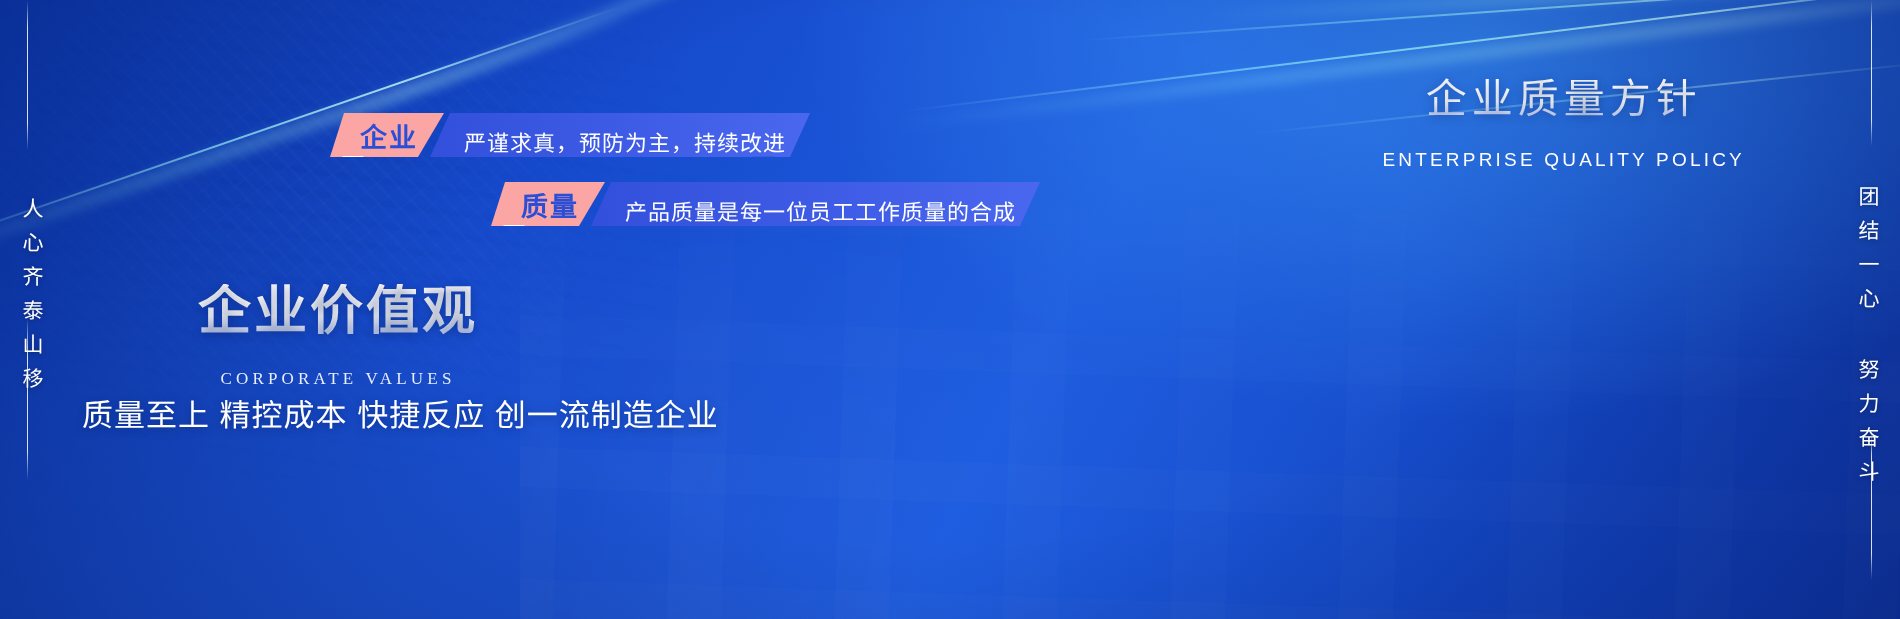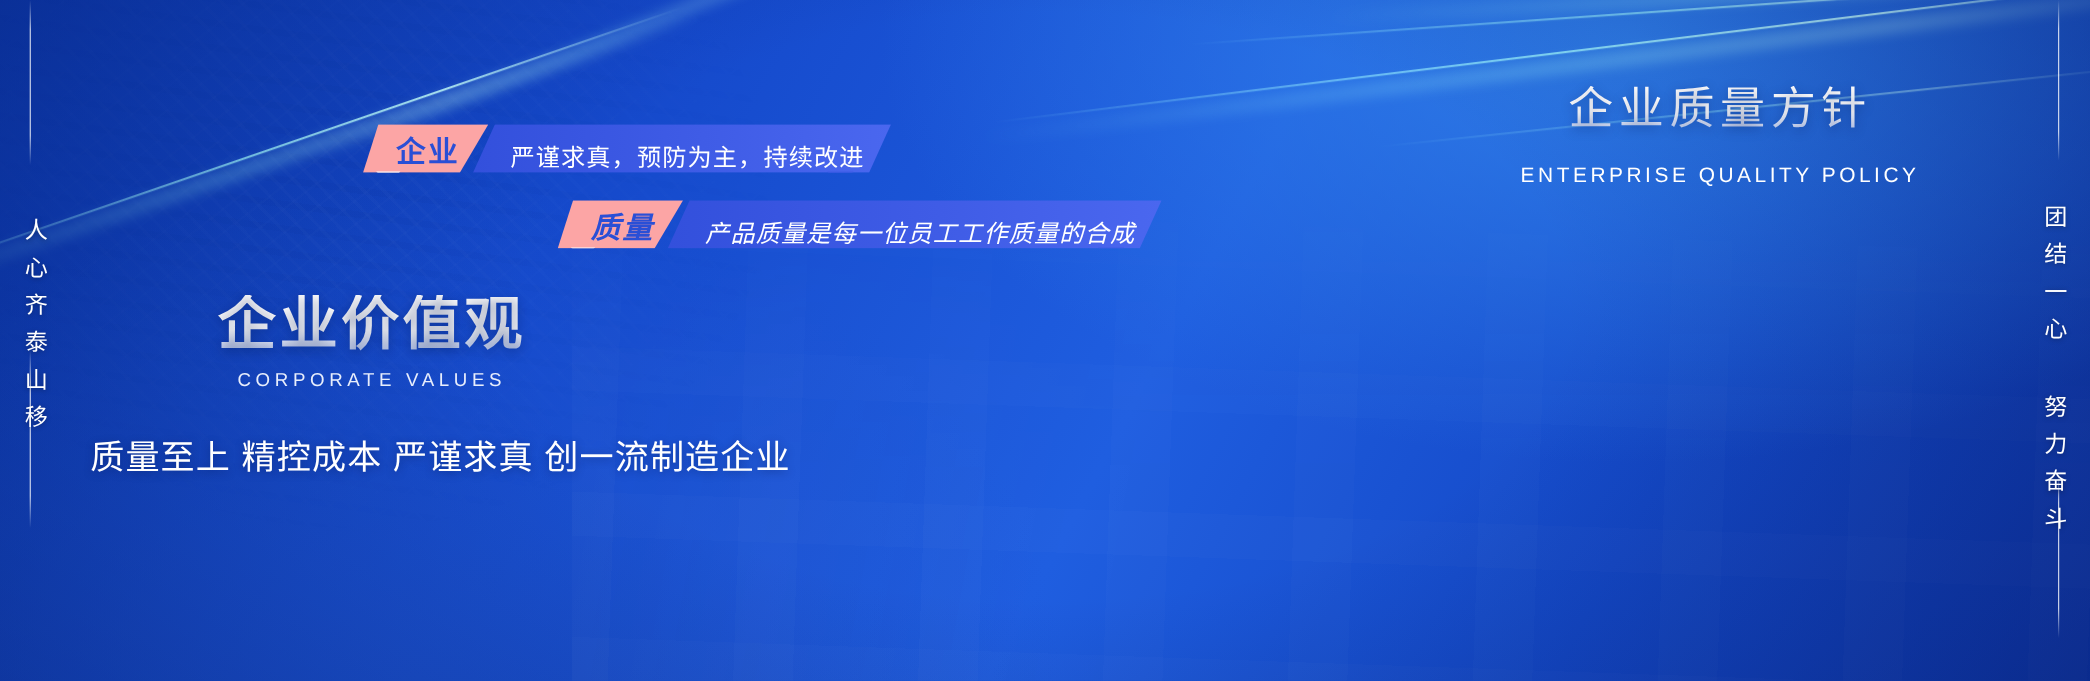--- a/index.html
+++ b/index.html
@@ -118,36 +118,37 @@
     font-size: 19px;
     letter-spacing: 3.2px;
     color: #ffffff;
     white-space: nowrap;
   }
 
   
   .values-head {
     position: absolute;
     left: 198px;
-    top: 268px;
+    top: 284px;
+    font-family: Liberation Serif, serif;
   }
   .values-cn {
     font-size: 53px;
     font-weight: 700;
     letter-spacing: 3px;
     line-height: 1.05;
     background: linear-gradient(to bottom, #ffffff 45%, #ffffff 58%, #a9bbe6 100%);
     -webkit-background-clip: text;
     background-clip: text;
     color: transparent;
     text-shadow: 0 2px 10px rgba(3,22,80,.35);
     white-space: nowrap;
   }
   .values-en {
-    margin-top: 12px;
+    margin-top: 29px;
     text-align: center;
     font-size: 17px;
     letter-spacing: 4.2px;
     color: #e8eefc;
     white-space: nowrap;
   }
   .values-slogan {
     position: absolute;
     left: 82px;
     top: 390px;
@@ -205,21 +206,21 @@
     position: absolute;
     right: 34px;
     bottom: -10px;
     width: 0; height: 0;
     border-left: 12px solid transparent;
     border-right: 12px solid transparent;
     border-top: 11px solid #3f5ce6;
   }
 
   .ribbon-1 { left: 330px; top: 113px; }
-  .ribbon-2 { left: 507px; top: 182px; font-style: italic; }
+  .ribbon-2 { left: 491px; top: 182px; }
   .ribbon-3 { left: 678px; top: 248px; }
 </style>
 </head>
 <body>
 
 <div class="stage">
 
   <div class="bg-base"></div>
   <div class="bg-crowd"></div>
   <div class="bg-building"></div>
@@ -271,15 +272,15 @@
       <span class="body-notch"></span>
     </div>
   </div>
 
 
   <div class="values-head">
     <div class="values-cn">企业价值观</div>
     <div class="values-en">CORPORATE VALUES</div>
   </div>
 
-  <div class="values-slogan">质量至上  精控成本  严谨求真  创一流制造企业</div>
+  <div class="values-slogan">质量至上  精控成本  快捷反应  创一流制造企业</div>
 
 </div>
 
 </body></html>

